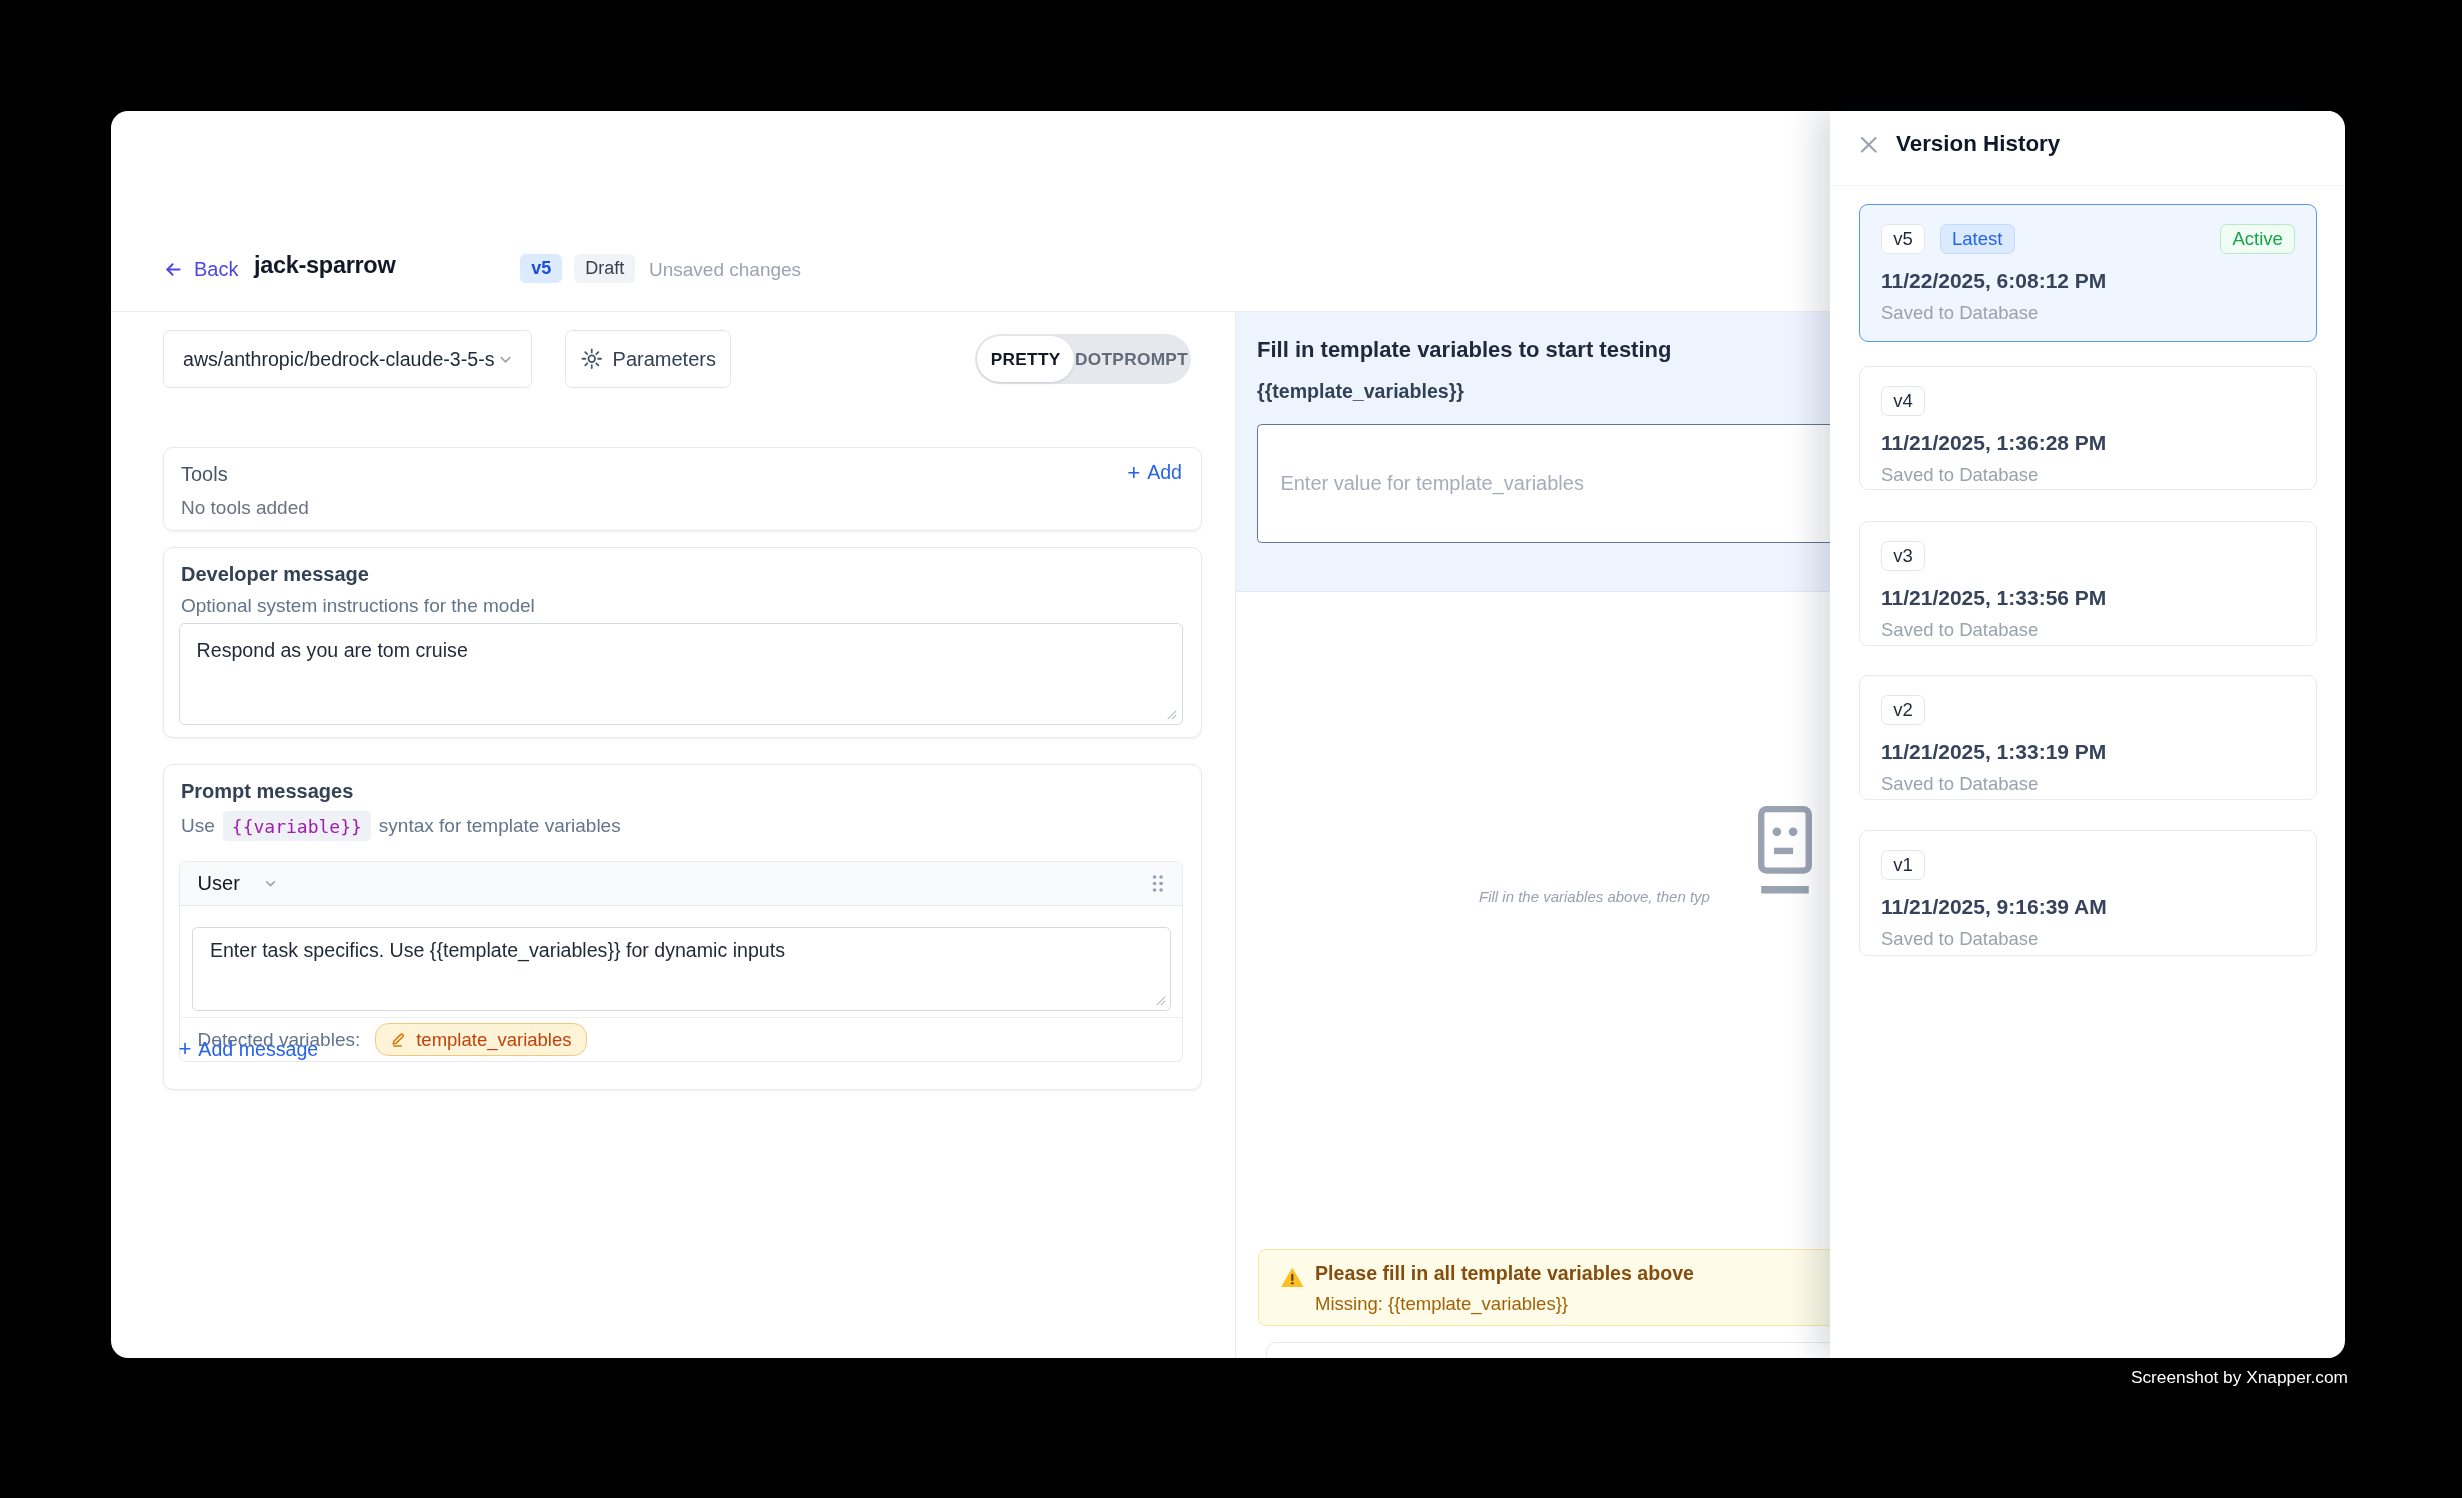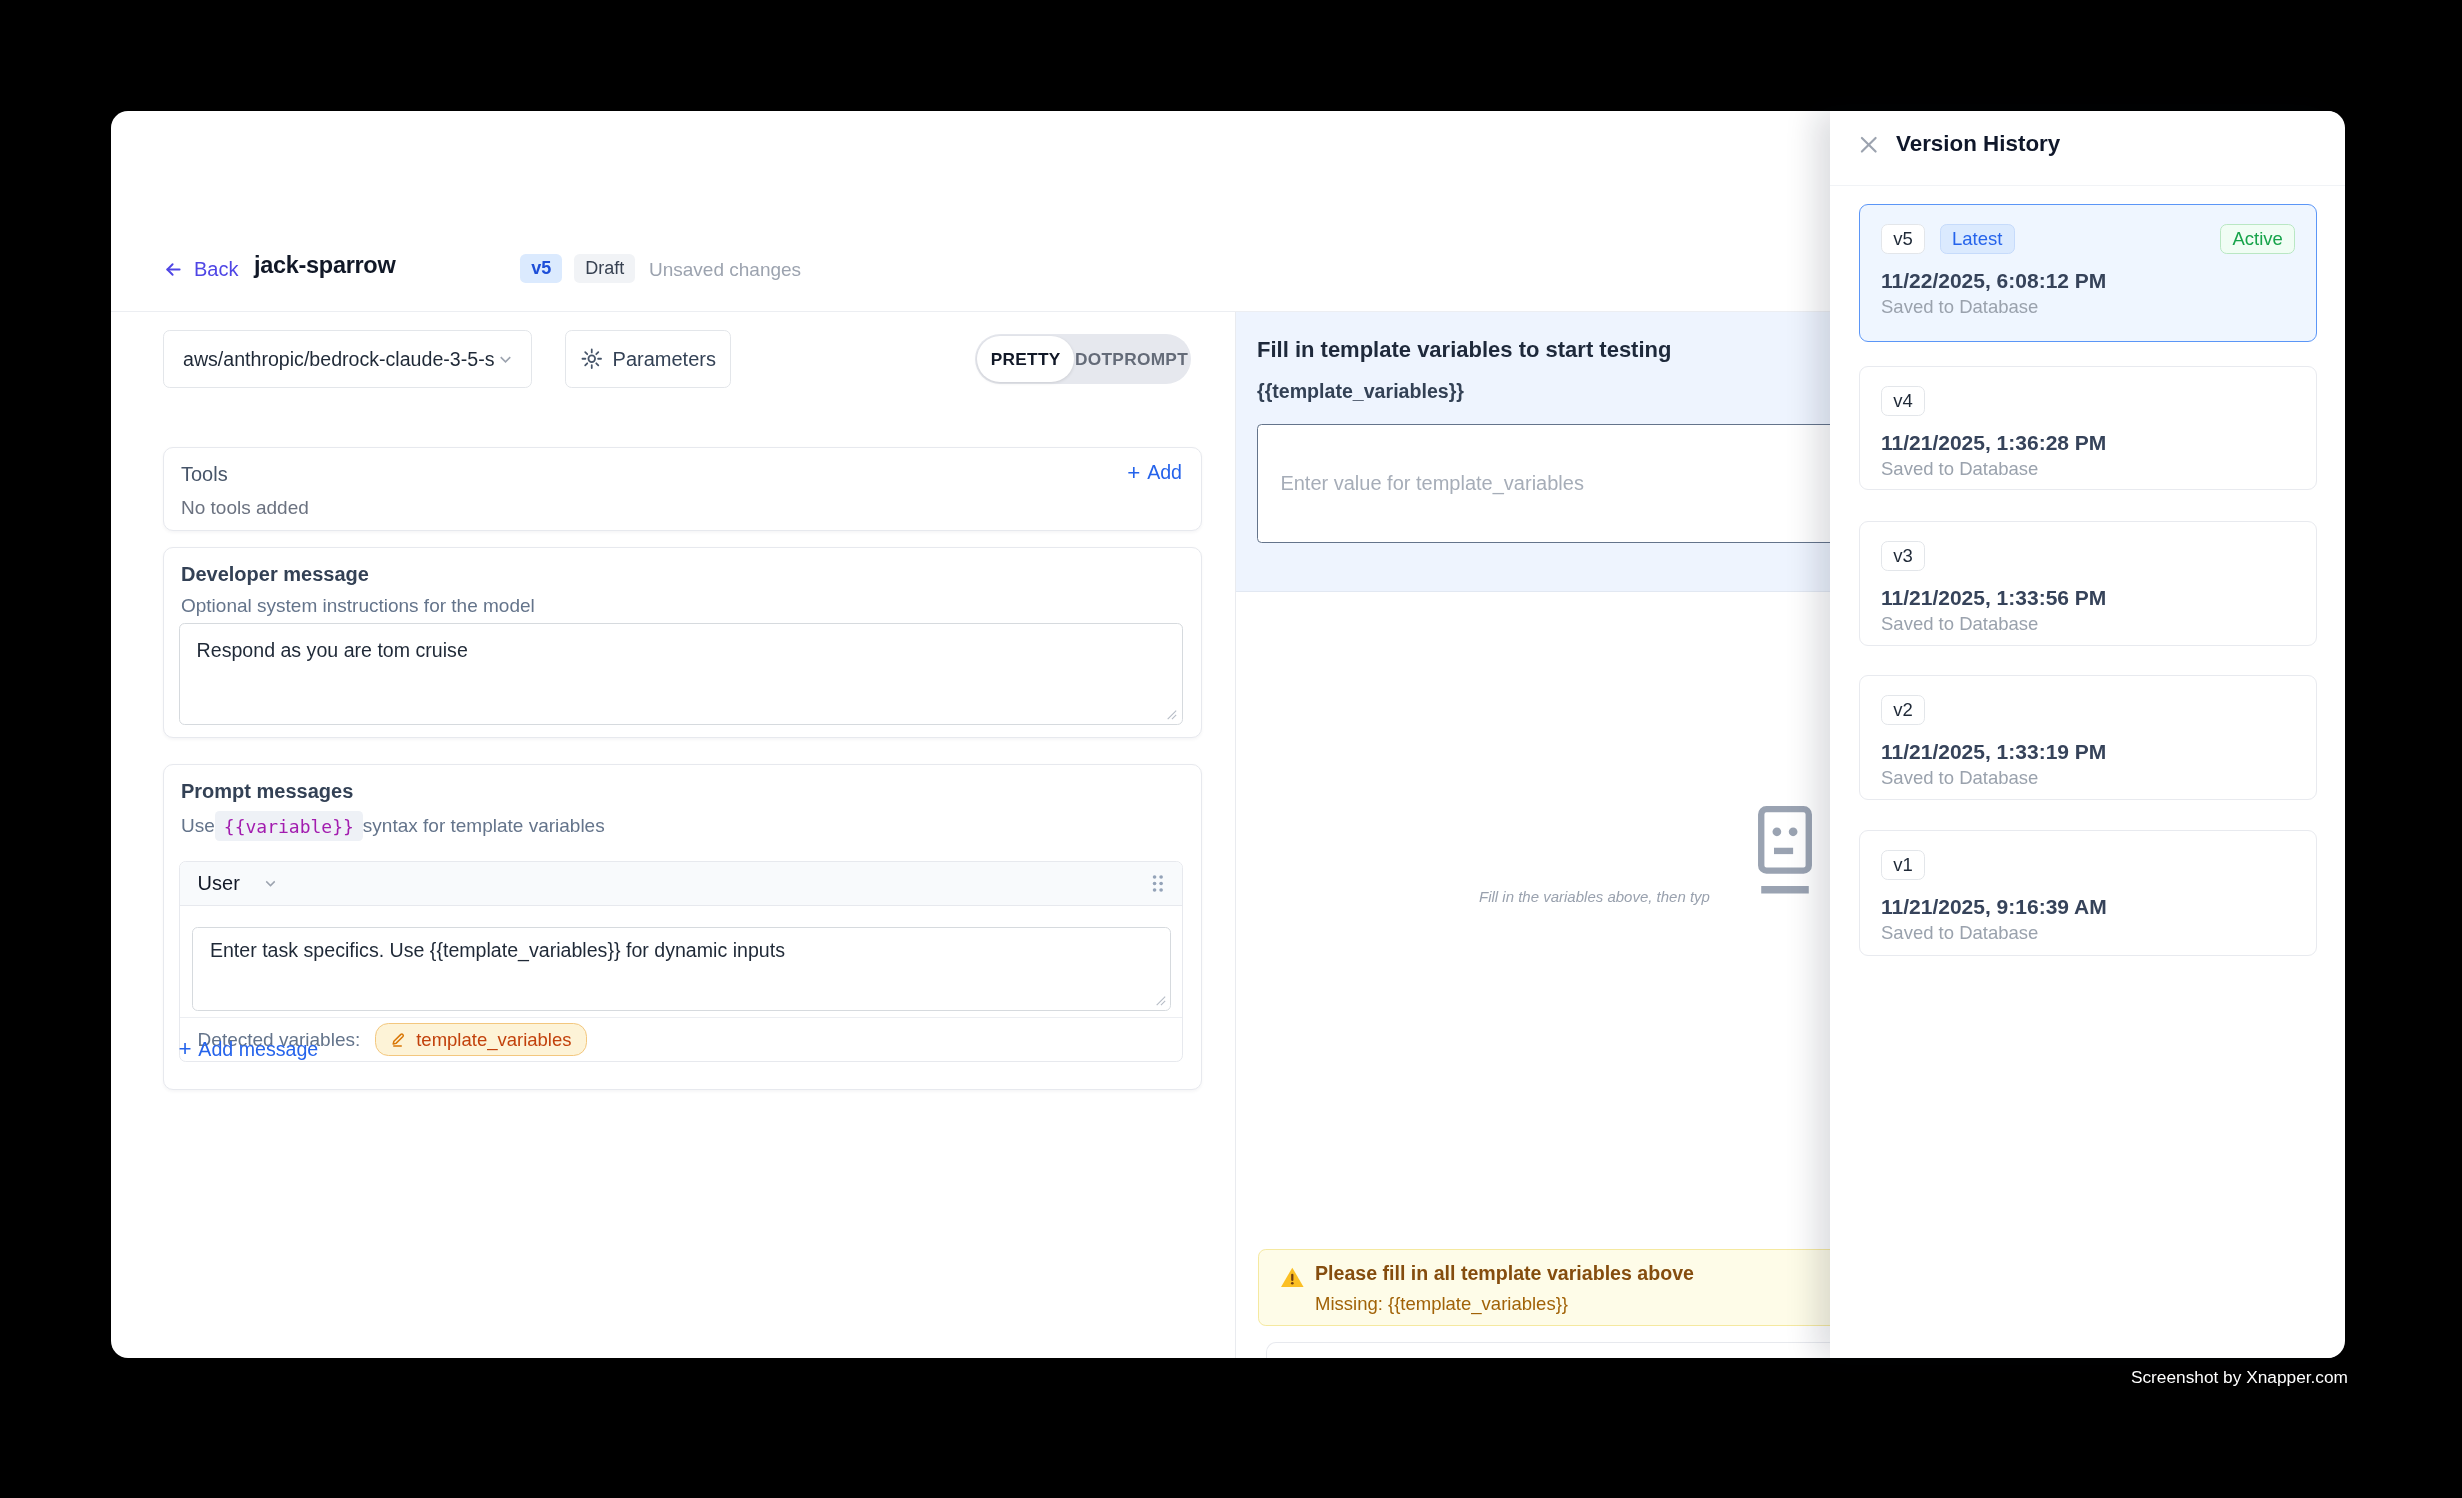--- a/index.html
+++ b/index.html
@@ -58,21 +58,21 @@
   .vh-close{left:27px;top:22.4px;width:23.5px;height:23.5px;cursor:pointer;}
   .vh-title{left:66px;top:20px;font-size:22.4px;font-weight:700;color:#0f172a;}
   .vh-divider{left:0;top:74px;width:515px;height:1.1px;background:#f1f3f6;}
   .v-card{position:absolute;left:29px;width:458px;border-radius:9px;border:1.1px solid #e8eaef;background:#fff;padding:19px 21px;cursor:pointer;}
   .v-card-active{background:#eff6ff;border-color:#5b96f7;}
   .pill{display:inline-flex;align-items:center;height:30px;padding:0 11.2px;border-radius:6.7px;font-size:18.5px;}
   .pill-v{background:#fff;border:1.1px solid #e3e6ea;color:#1f2937;}
   .pill-latest{background:#dbeafe;border:1.1px solid #c6dbfb;color:#2563eb;margin-left:12.3px;font-weight:500;}
   .pill-active{position:absolute;right:21px;top:19px;background:#f0fdf4;border:1.1px solid #b9e7c3;color:#16a34a;font-weight:500;}
   .v-time{margin-top:14.6px;font-size:21px;font-weight:600;color:#36435a;}
-  .v-status{margin-top:3px;font-size:18.5px;color:#9aa2ad;}
+  .v-status{margin-top:9px;font-size:18.5px;color:#9aa2ad;}
   .watermark{left:auto;right:114px;top:1367px;font-size:17.3px;color:#fff;}
 </style>
 </head>
 <body>
 
 <div class="canvas">
   <div class="window">
 
     <div class="abs back-link">
       <svg width="21" height="21" viewBox="0 0 24 24" fill="none" stroke="#4f46e5" stroke-width="2.2" stroke-linecap="round" stroke-linejoin="round">
@@ -121,21 +121,21 @@
       <div class="ta-wrap" style="left:14.6px;top:75px;width:1004px;height:102px;">
         <textarea style="">Respond as you are tom cruise</textarea>
         <svg class="grip-corner" width="17" height="17" viewBox="0 0 24 24" fill="none" stroke="#b7bdc7" stroke-width="1.6">
             <path d="M20 8L8 20M20 14l-6 6"></path>
           </svg>
       </div>
     </div>
 
     <div class="abs card" style="top:653px;height:326px;">
       <div class="abs card-title" style="left:17px;top:14.6px;">Prompt messages</div>
-      <div class="abs" style="left:17px;top:46px;display:flex;align-items:center;gap:0;">
+      <div class="abs" style="left:17px;top:46px;display:flex;align-items:center;gap:8px;">
         <span class="card-sub">Use</span>
         <span class="code-chip">{{variable}}</span>
         <span class="card-sub">syntax for template variables</span>
       </div>
 
       <div class="msg-block" style="top:76px;height:201px;">
         <div class="msg-head">
           <div class="msg-role">
             <span>User</span>
             <svg width="17" height="17" viewBox="0 0 24 24" fill="none" stroke="#9ca3af" stroke-width="2">

